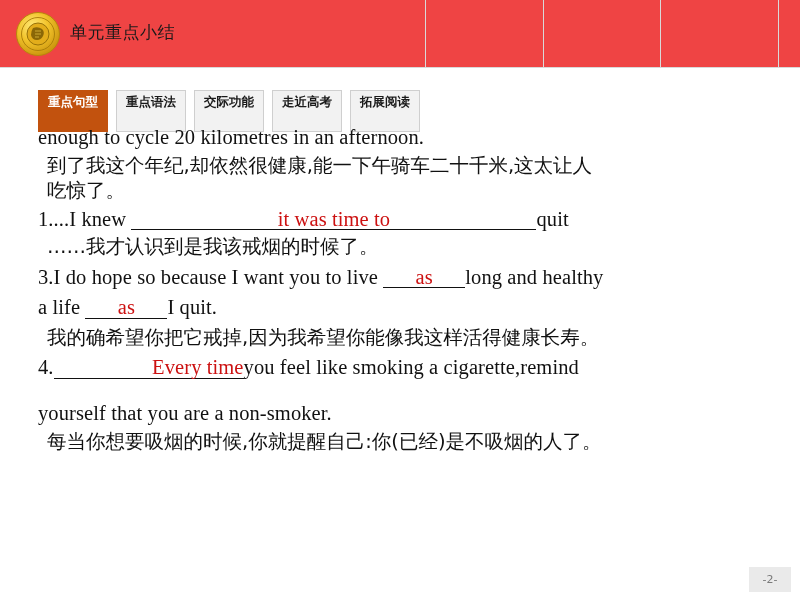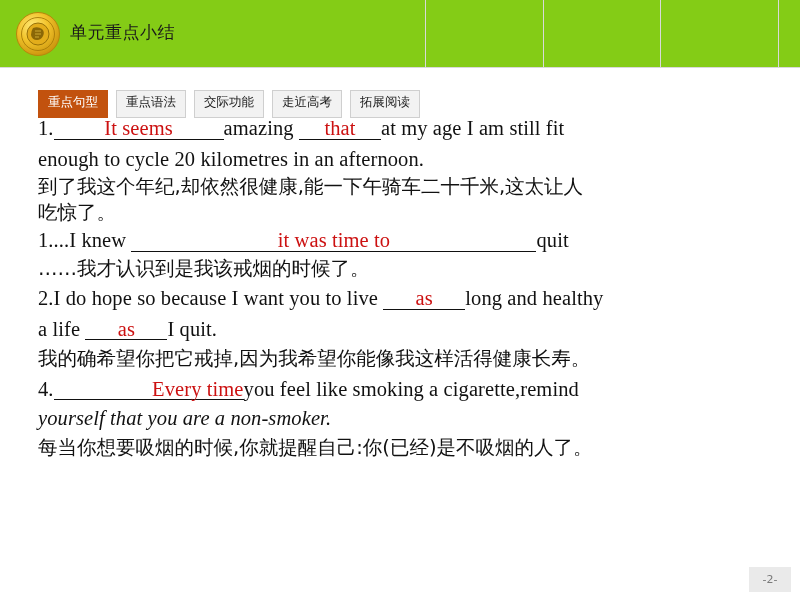--- a/index.html
+++ b/index.html
@@ -15,21 +15,21 @@
     position: relative;
   }
 
   
   #header-band {
     position: absolute;
     left: 0;
     top: 0;
     width: 800px;
     height: 68px;
-    background: #84cc16;
+    background: #ef4444;
     border-bottom: 1px solid #d9d9d9;
     box-sizing: border-box;
   }
   .header-divider {
     position: absolute;
     top: 0;
     width: 1px;
     height: 67px;
     background: #d9d9d9;
   }
@@ -62,26 +62,27 @@
     left: 38px;
     top: 90px;
     display: flex;
     gap: 8px;
     align-items: flex-start;
   }
   .tab {
     font-family: "DejaVu Sans", sans-serif;
     font-size: 12.5px;
     line-height: 1;
-    padding: 5px 9px 8px 9px;
+    padding: 5px 9px 22px 9px;
     background: #f2f2f2;
     border: 1px solid #cfcfcf;
     color: #1a1a1a;
     white-space: nowrap;
     box-sizing: border-box;
+    font-weight: bold;
   }
   .tab.active {
     background: #c2520e;
     border-color: #c2520e;
     color: #ffffff;
   }
 
   
   #content {
     position: absolute;
@@ -98,20 +99,21 @@
   }
   .en {
     font-family: "Liberation Serif", serif;
     font-size: 20.5px;
     letter-spacing: 0.1px;
   }
   .cn {
     font-family: "DejaVu Sans", sans-serif;
     font-size: 19.5px;
     letter-spacing: 0px;
+    margin-left: 9px;
   }
   .blank {
     display: inline-block;
     position: relative;
     text-align: center;
     border-bottom: 1.4px solid #111111;
     color: #cc1111;
     font-family: "Liberation Serif", serif;
     vertical-align: baseline;
   }
@@ -126,21 +128,21 @@
   .r2 { margin-top: 9px;  }
   .r3 { margin-top: 8px;  }
   .r4 { margin-top: 6px;  }
   .r5 { margin-top: 8px;  }
   .r6 { margin-top: 9px;  }
   .r7 { margin-top: 7px;  }
   .r8 { margin-top: 10px; }
   .r9 { margin-top: 9px;  }
   .r10{ margin-top: 9px;  }
   .r11{ margin-top: 10px; }
-  .r12{ margin-top: 8px; font-style: italic;  }
+  .r12{ margin-top: 24px;  }
   .r13{ margin-top: 9px;  }
 
   
   #page-badge {
     position: absolute;
     right: 9px;
     bottom: 8px;
     width: 42px;
     height: 25px;
     background: #eaeaea;
@@ -188,31 +190,30 @@
 <div id="tab-strip">
   <div class="tab active">重点句型</div>
   <div class="tab">重点语法</div>
   <div class="tab">交际功能</div>
   <div class="tab">走近高考</div>
   <div class="tab">拓展阅读</div>
 </div>
 
 <div id="content">
 
-  <div class="line en r1"><span>1.</span><span class="blank b-itseems">It seems</span><span>amazing</span>&nbsp;<span class="blank b-that">that</span><span>at my age I am still fit</span></div>
 
   <div class="line en r2">enough to cycle 20 kilometres in an afternoon.</div>
   <div class="line cn r3">到了我这个年纪,却依然很健康,能一下午骑车二十千米,这太让人</div>
   <div class="line cn r4">吃惊了。</div>
 
   <div class="line en r5"><span>1....I knew</span>&nbsp;<span class="blank b-itwastime">it was time to</span><span>quit</span></div>
 
   <div class="line cn r7">……我才认识到是我该戒烟的时候了。</div>
 
-  <div class="line en r8"><span>2.I do hope so because I want you to live</span>&nbsp;<span class="blank b-as1">as</span><span>long and healthy</span></div>
+  <div class="line en r8"><span>3.I do hope so because I want you to live</span>&nbsp;<span class="blank b-as1">as</span><span>long and healthy</span></div>
 
   <div class="line en r9"><span>a life</span>&nbsp;<span class="blank b-as2">as</span><span>I quit.</span></div>
 
   <div class="line cn r10">我的确希望你把它戒掉,因为我希望你能像我这样活得健康长寿。</div>
 
   <div class="line en r11"><span>4.</span><span class="blank b-everytime">Every time</span><span>you feel like smoking a cigarette,remind</span></div>
 
   <div class="line en r12">yourself that you are a non-smoker.</div>
   <div class="line cn r13">每当你想要吸烟的时候,你就提醒自己:你(已经)是不吸烟的人了。</div>
 </div>

